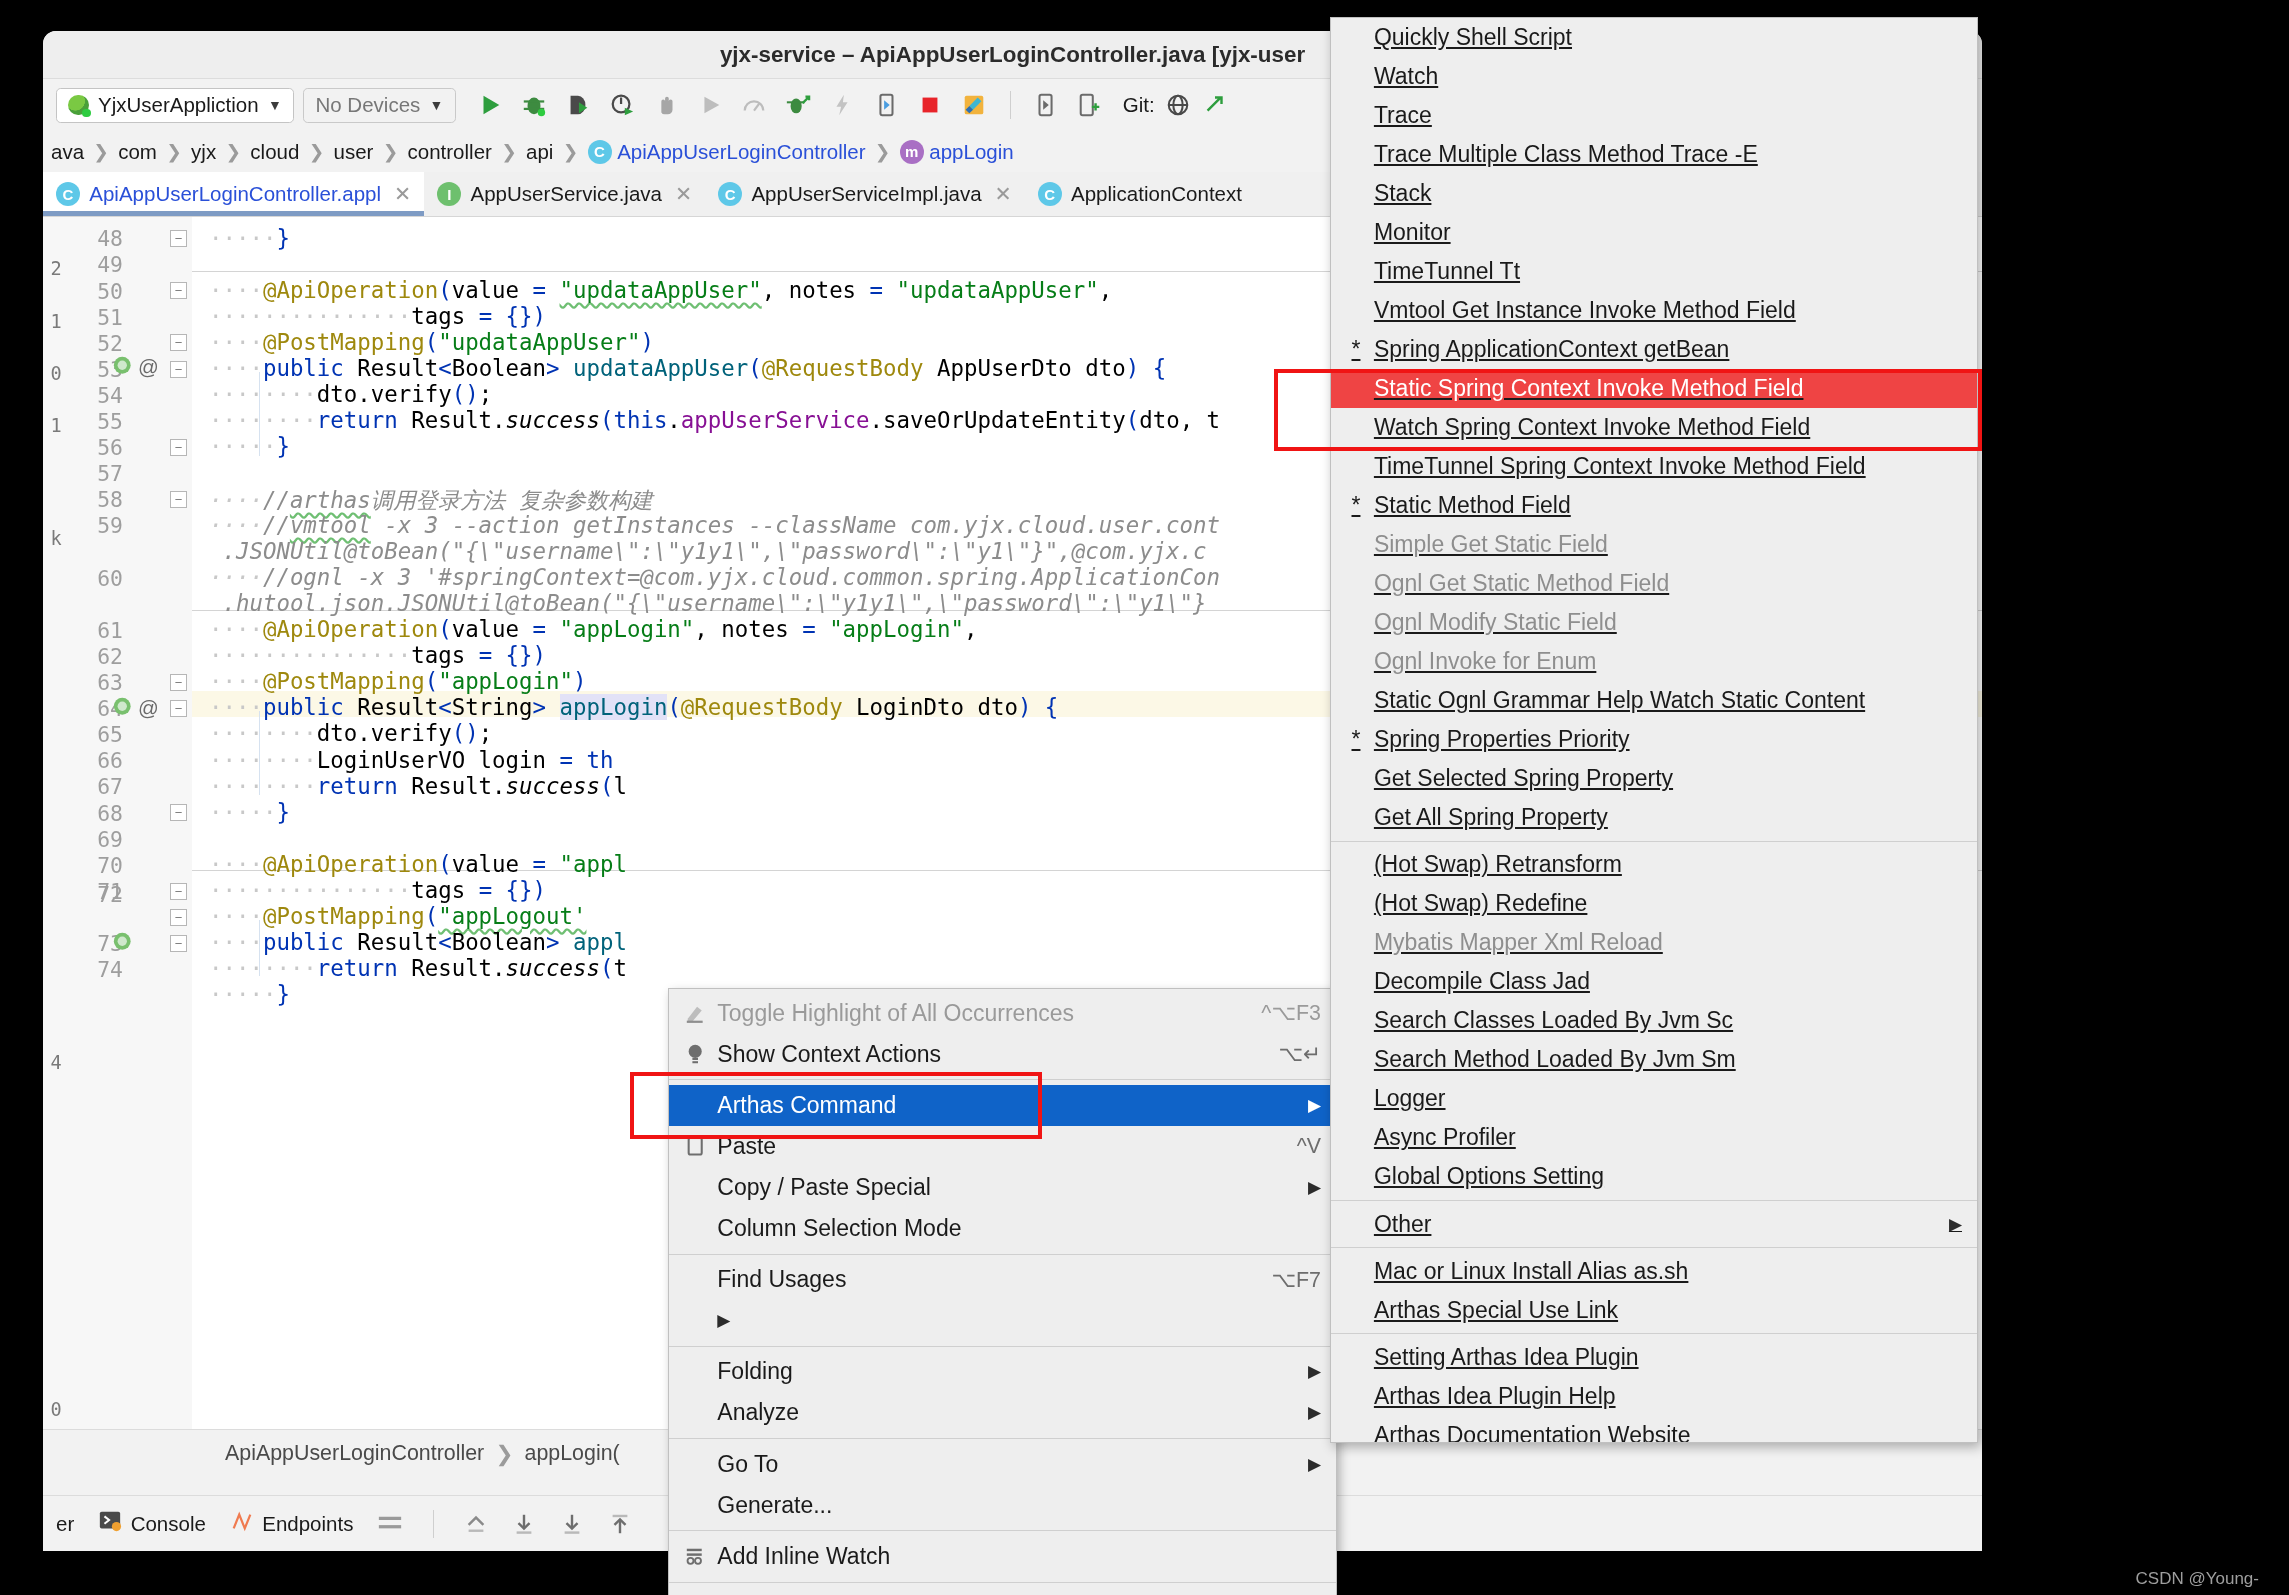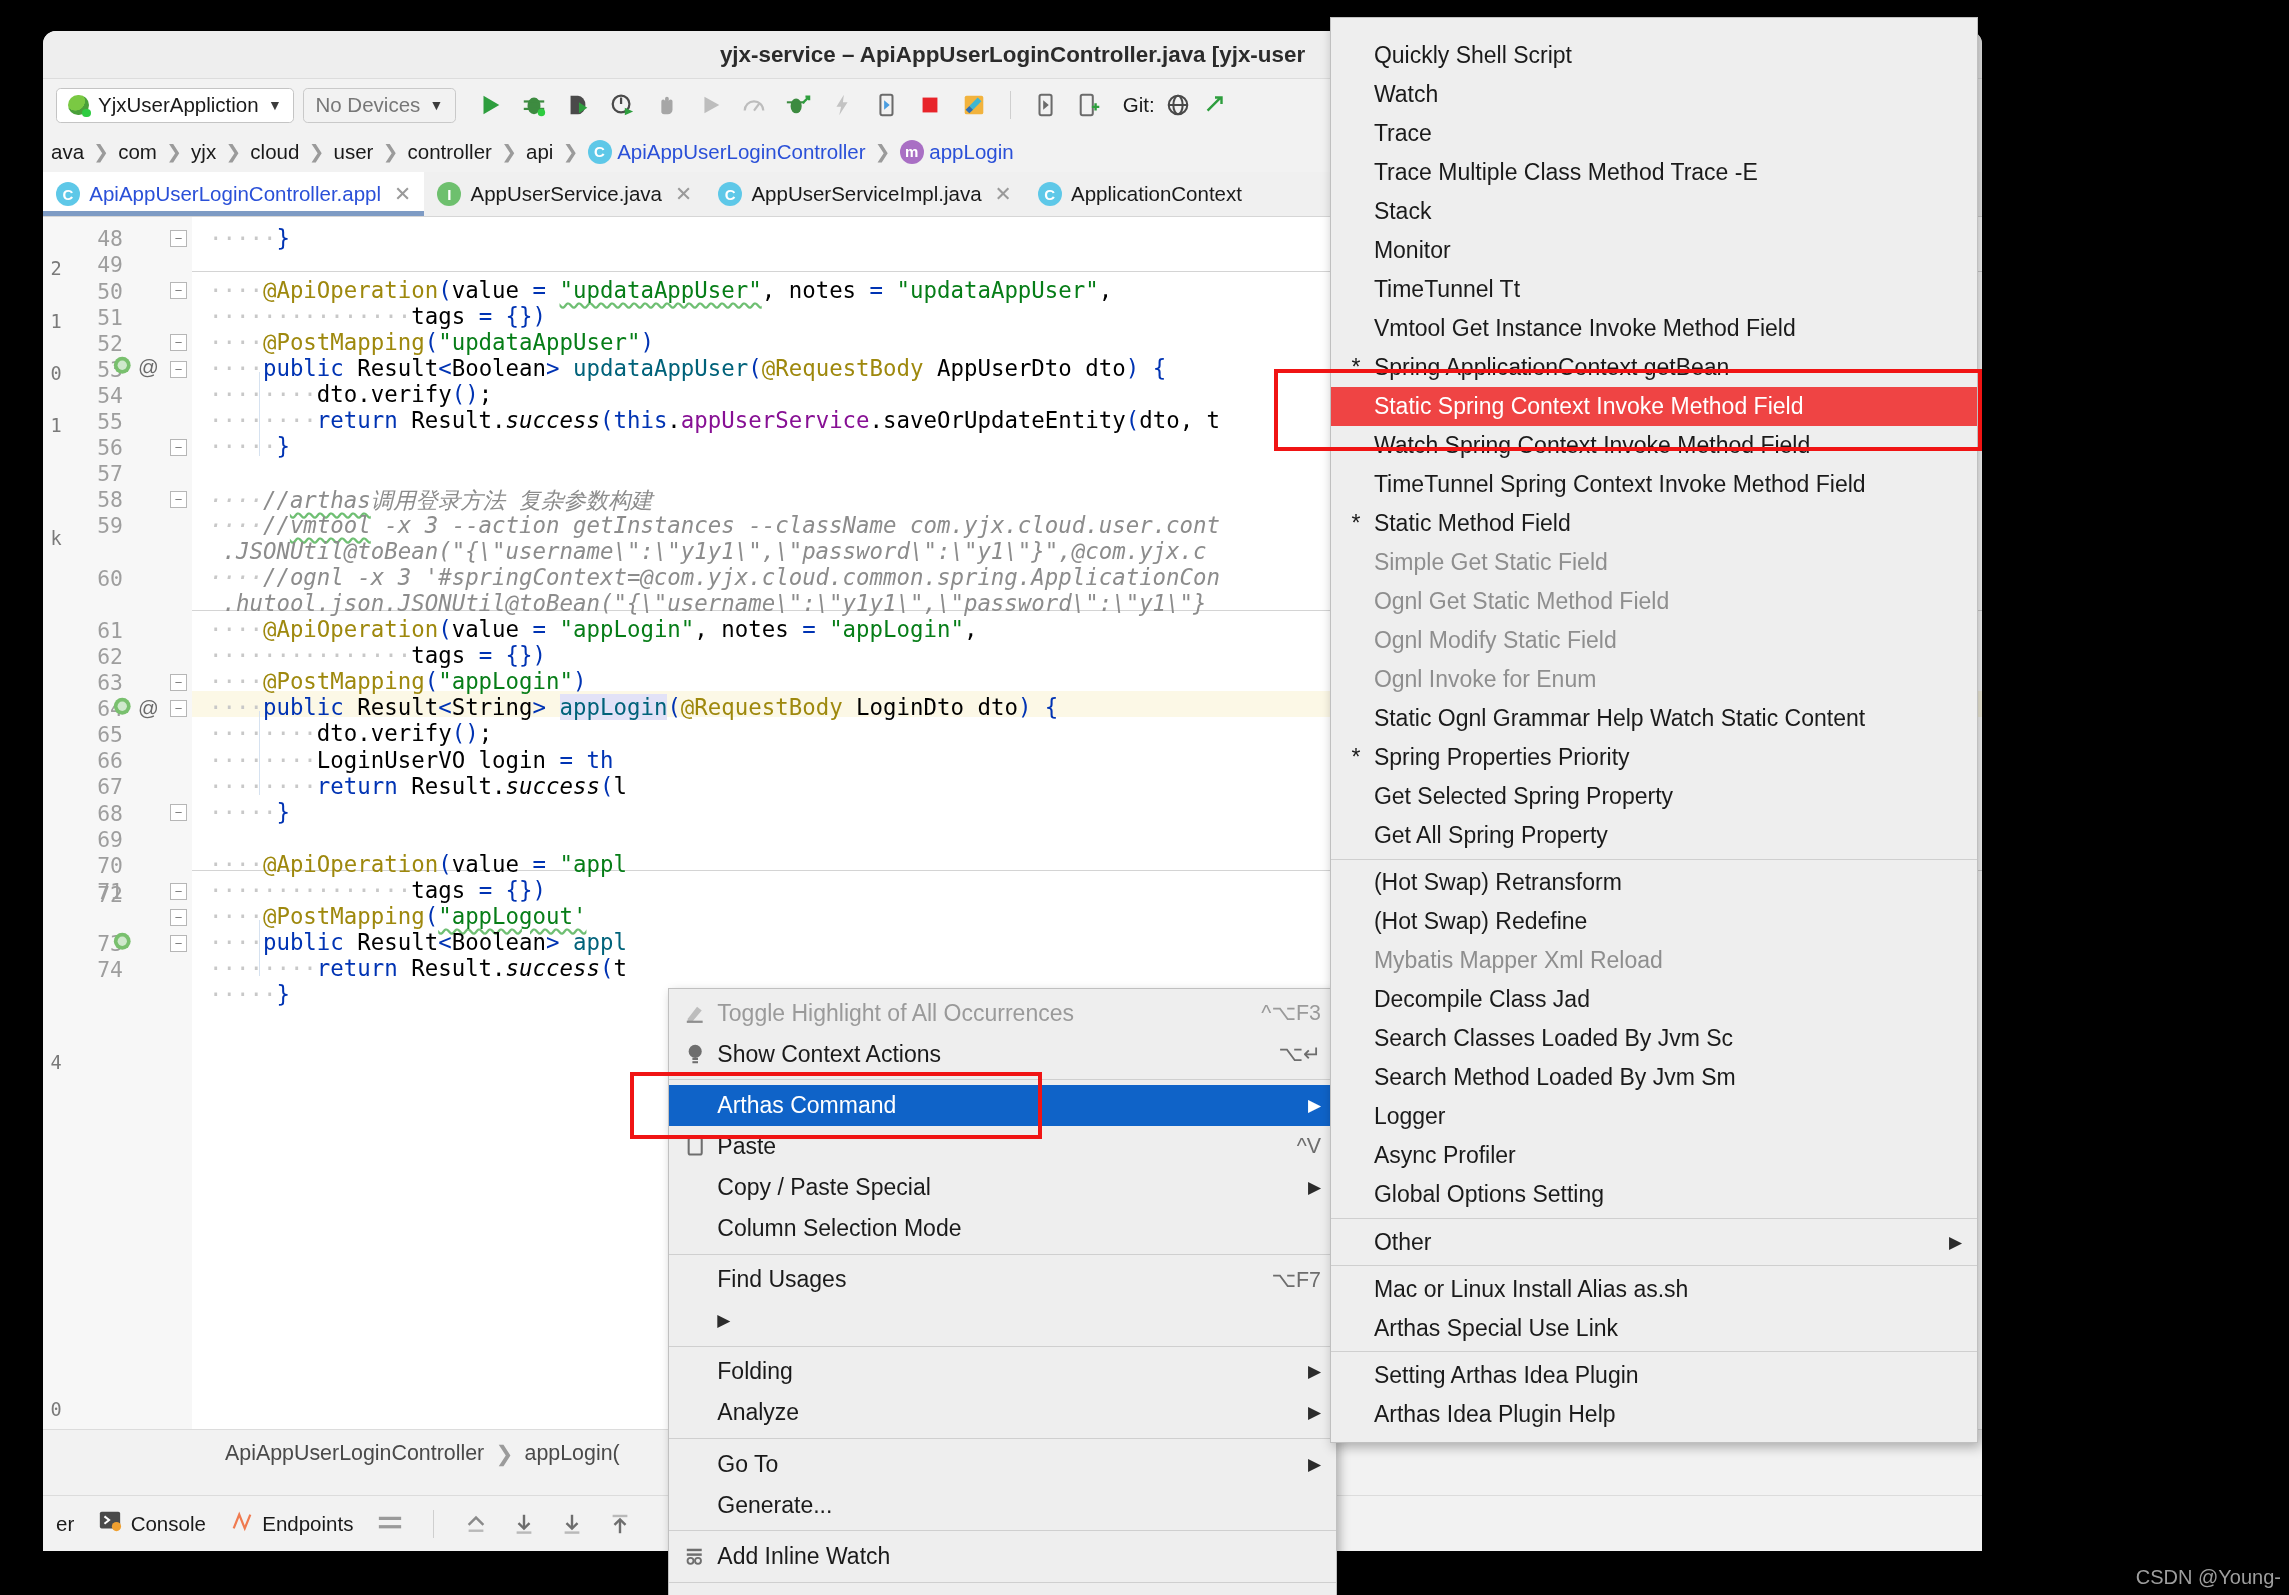--- a/index.html
+++ b/index.html
@@ -149,37 +149,37 @@
   .mi.dis .lbl, .mi.dis .sc { color:#9a9a9a; }
   .mi.sel { background:#0f63c8; color:#fff; }
   .mi.sel .arrow { color:#fff; }
   .msep { height:0.9px; background:#cfcfcf; margin:4.7px 0; }
 
   
   .arthas-menu {
     position:absolute; left:1330px; top:17px; width:648px;
     background:#eeeeee; border:0.9px solid #c0c0c0;
     box-shadow: 2.8px 3.7px 11.2px rgba(0,0,0,.3);
-    font-size:23px; color:#1a1a1a; z-index:50; padding:18px 0;
-    overflow: hidden; height: 1426px;
+    font-size:23px; color:#1a1a1a; z-index:50; padding:0 0;
+    overflow: hidden; height: 1426px; text-decoration: underline;
   }
   .ami { display:flex; align-items:center; height:39px; padding:0 15px 0 20.5px; gap:0; position:relative;}
   .ami .star { width:22.4px; color:#1a1a1a; }
   .ami .alb { flex:1; }
   .ami.dis .alb { color:#8e8e8e; }
   .ami.sel { background:#ef4444; }
   .ami.sel .alb { color:#ffffff; }
   .ami .aarrow { color:#2b2b2b; font-size:17px; }
   .asep { height:0.9px; background:#cfcfcf; margin:3.7px 0; }
 
   
   .red-box { position:absolute; border:4.7px solid #f01414; z-index:60; pointer-events:none;}
 
   .watermark {
-    position:absolute; right:9px; bottom:7.5px; color:#9e9e9e; font-size:20px; z-index:70;
+    position:absolute; right:31px; bottom:7.5px; color:#9e9e9e; font-size:17px; z-index:70;
   }
   .left-strip-num {
     position:absolute; left:7.5px; font-size:18.6px; color:#7a7a7a;
     font-family:"DejaVu Sans Mono", monospace;
   }
 </style>
 </head>
 <body>
 
 <div id="root">

